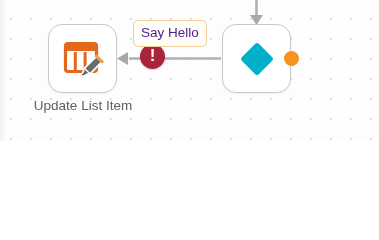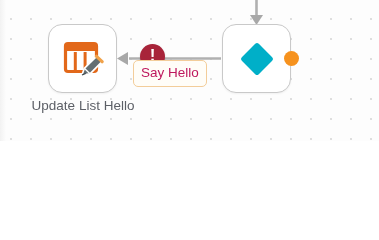--- a/index.html
+++ b/index.html
@@ -89,27 +89,26 @@
     left: 284px; top: 51px;
   }
 
   
   .wire-label {
     position: absolute;
     box-sizing: border-box;
     background: #fffdf8;
     border: 1.3px solid #f3cd9a;
     border-radius: 5px;
-    color: #be185d;
+    color: #4c1d95;
     font-family: "Liberation Sans", sans-serif;
     font-size: 13.5px;
     line-height: 1;
     padding: 5px 7px 6px 7px;
     white-space: nowrap;
-    margin-top: 40px;
   }
   #label-say-hello { left: 133px; top: 20px; }
   #label-ignore    { left: 300px; top: 46px; }
 
   
   .node-caption {
     position: absolute;
     left: 21px;
     top: 98px;
     width: 124px;
@@ -153,21 +152,21 @@
         <path d="M2.5 20.5 L6.2 18.9" fill="none" stroke="#3d4548" stroke-width="1.2"></path>
         <path d="M17.0 1.8 L22.6 7.2" stroke="#f0a24a" stroke-width="3.2" stroke-linecap="round"></path>
       </g>
     </svg>
 
     <div class="error-badge">
       <span>!</span>
     </div>
   </div>
 
-  <div class="node-caption">Update List Hello</div>
+  <div class="node-caption">Update List Item</div>
 
   <div class="node" id="node-switch">
     <svg class="icon-switch" viewBox="0 0 44 44" xmlns="http://www.w3.org/2000/svg">
       <rect x="10" y="10" width="24" height="24" rx="2.5" transform="rotate(45 22 22)" fill="#00afc8"></rect>
     </svg>
   </div>
 
   <div class="port"></div>
 
   <div class="wire-label" id="label-say-hello">Say Hello</div>

